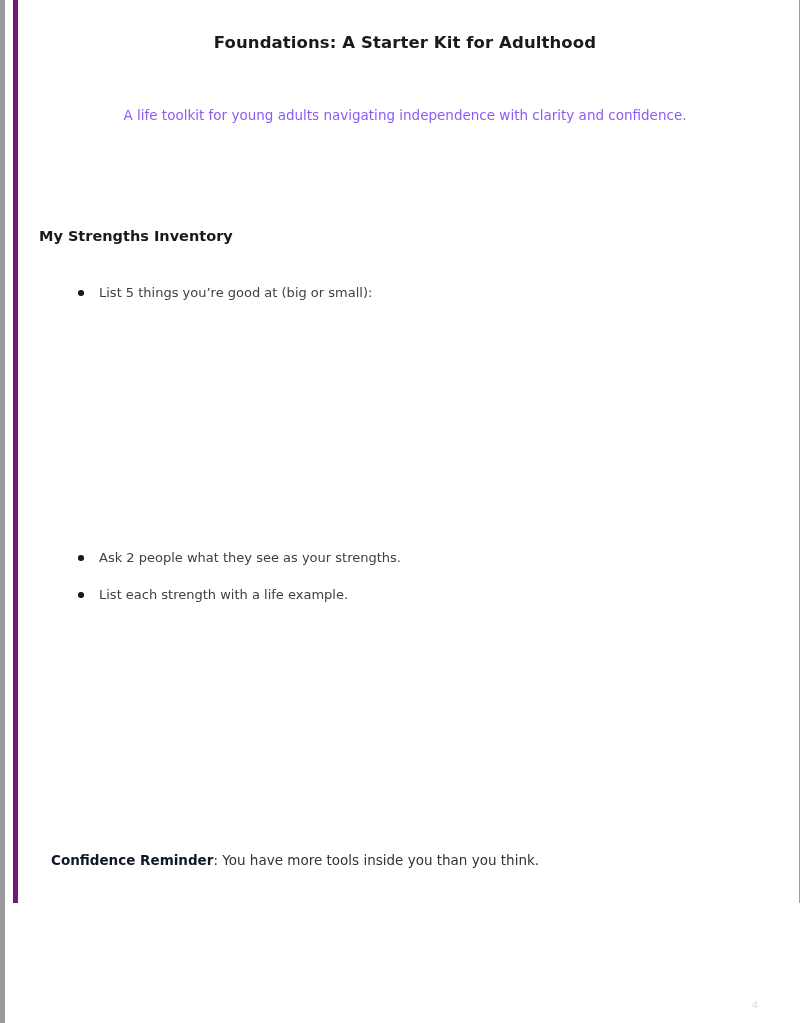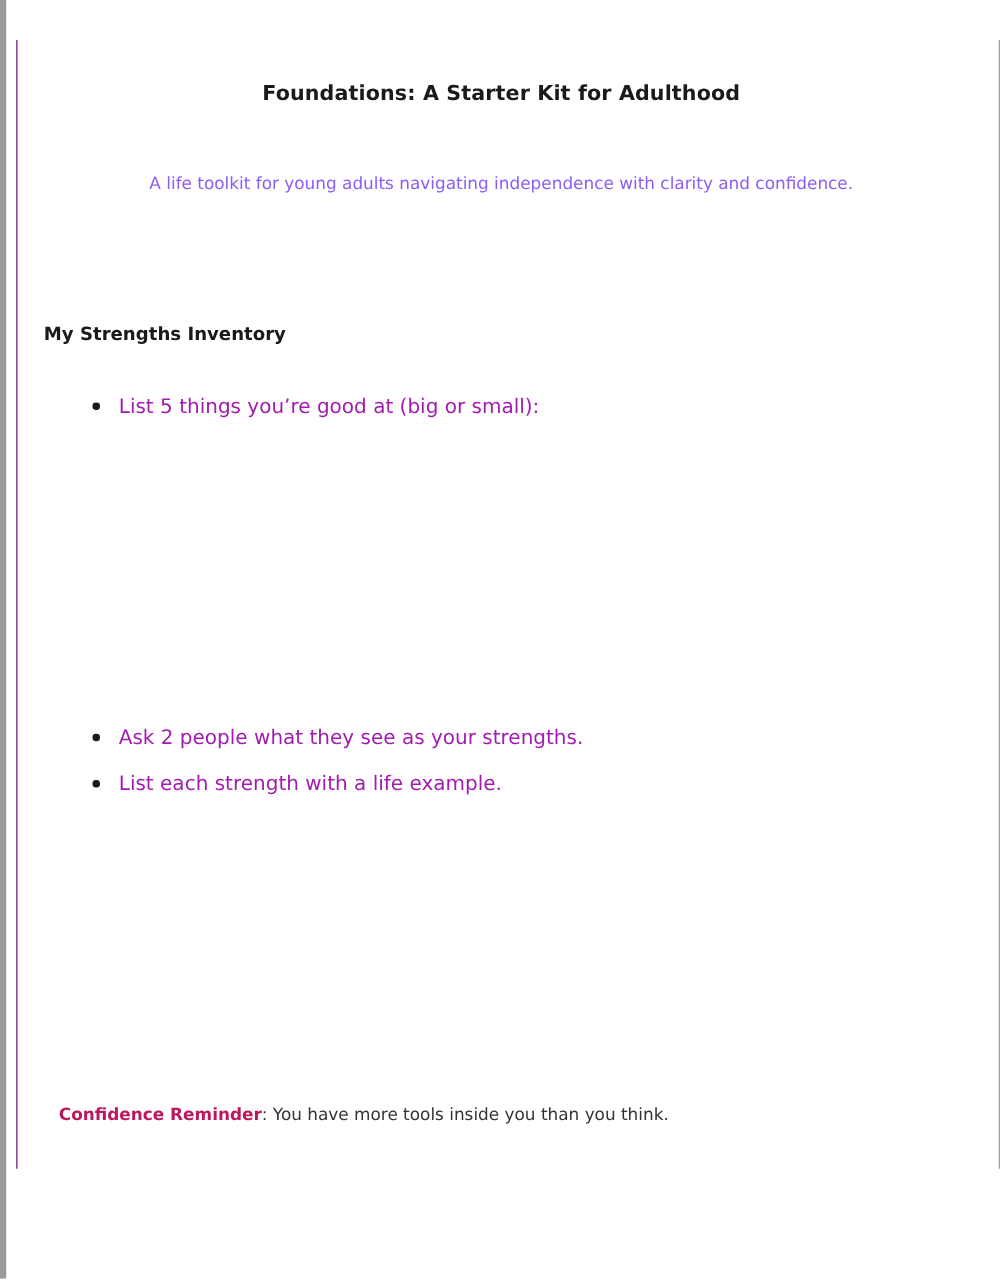--- a/index.html
+++ b/index.html
@@ -26,24 +26,23 @@
   }
 
   
   #page-sheet {
     position: absolute;
     left: 13px;
     top: 0;
     width: 787px;
     height: 903px;
     background: #ffffff;
-    border-left: 1px solid #701a75;
+    border-left: 5px solid #701a75;
     border-right: 1px solid #9e9e9e;
     box-sizing: border-box;
-    margin-top: 32px;
   }
 
   #doc-body {
     position: absolute;
     left: 0;
     top: 0;
     width: 785px;
     height: 1023px;
   }
 
@@ -75,22 +74,22 @@
     left: 21px;
     top: 228px;
     font-size: 14.5px;
     font-weight: bold;
     color: #1a1a1a;
   }
 
   .bullet-row {
     position: absolute;
     left: 33px;
-    font-size: 16px;
-    color: #a21caf;
+    font-size: 13px;
+    color: #404040;
     line-height: 20px;
   }
   .bullet-row .dot {
     position: absolute;
     left: 27px;
     top: 7px;
     width: 5.5px;
     height: 5.5px;
     border-radius: 50%;
     background: #1a1a1a;
@@ -107,21 +106,21 @@
   .closing-note {
     position: absolute;
     left: 33px;
     top: 850px;
     font-size: 13.5px;
     color: #333333;
     line-height: 20px;
   }
   .closing-note .lead {
     font-weight: bold;
-    color: #be185d;
+    color: #0f172a;
   }
 
   .page-number {
     position: absolute;
     left: 0;
     top: 1000px;
     width: 740px;
     text-align: right;
     font-size: 10px;
     color: #e2e2e2;

